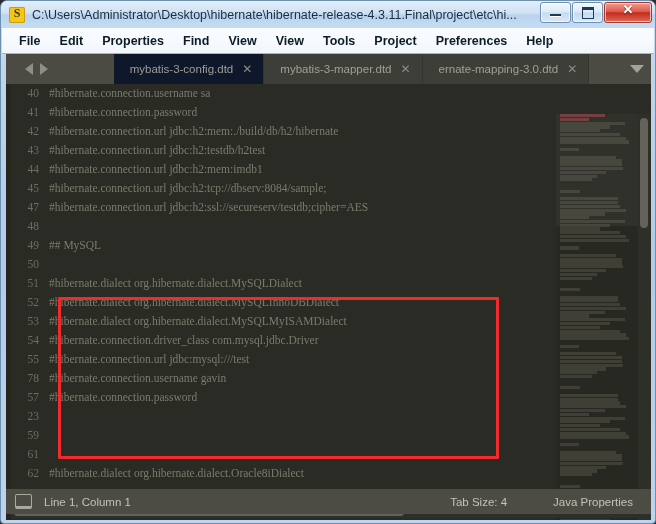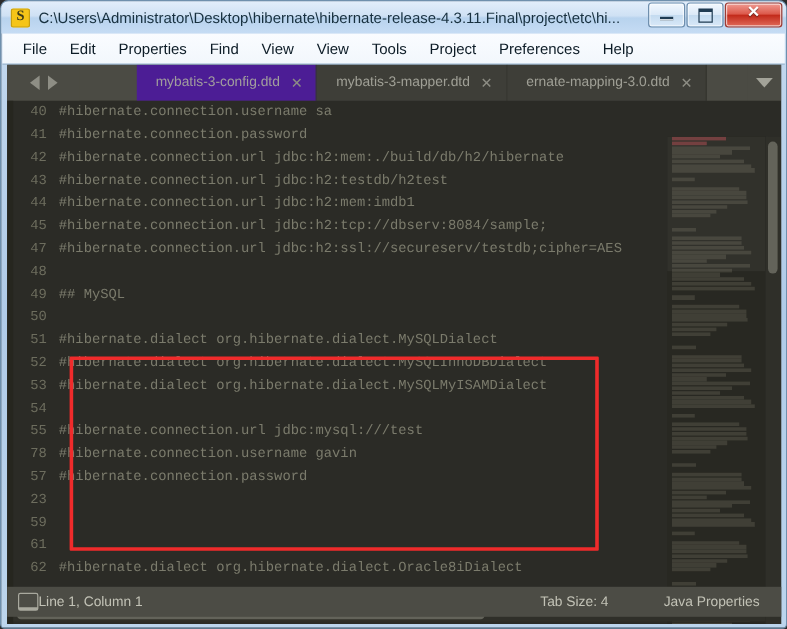--- a/index.html
+++ b/index.html
@@ -68,21 +68,21 @@
 
   
   #menubar{
     position:absolute;left:1px;top:27px;width:652px;height:26px;
     background:linear-gradient(to bottom,#fafcff 0%,#f2f7fc 100%);
     display:flex;align-items:center;padding-left:8px;box-sizing:border-box;
     border-bottom:1px solid #9fb8cf;
   }
   .menu-item{
     font-size:12.5px;color:#0d1c27;padding:3px 9px;margin-right:1px;
-    white-space:nowrap;border-radius:2px;cursor:default;
+    white-space:nowrap;border-radius:2px;cursor:default;font-weight:bold;
   }
 
   
   #editor-shell{
     position:absolute;left:5px;top:53px;width:645px;height:466px;
     background:#2b2b26;overflow:hidden;
   }
 
   
   #tabbar{
@@ -101,21 +101,21 @@
     padding:0 11px 0 16px;background:#3e3e38;color:#a8a89e;font-size:11.5px;
     font-family:"Liberation Sans",sans-serif;white-space:nowrap;
     border-right:1px solid #35352f;
     flex:0 0 auto;
   }
   .tab .tab-label{opacity:.92;}
   .tab .tab-close{
     margin-left:9px;font-size:12px;color:#8d8d84;line-height:1;
   }
   .tab.truncated{padding-right:0;overflow:hidden;max-width:56px;margin-top:33px;}
-  .tab.active{background:#4c1d95;}
+  .tab.active{background:#0f172a;}
   #tabbar-spacer{flex:1 1 auto;background:#4b4b44;}
   #tab-menu{
     width:28px;flex:0 0 auto;display:flex;align-items:center;justify-content:center;
     background:#4b4b44;
   }
   #tab-menu .caret{
     width:0;height:0;border-left:7px solid transparent;border-right:7px solid transparent;
     border-top:8px solid #a3a399;
   }
 
@@ -125,21 +125,21 @@
     background:#2b2b26;
   }
   #gutter-rule{
     position:absolute;left:0;top:0;width:5px;height:100%;background:#26261f;
   }
   #code-scroll{
     position:absolute;left:5px;top:0;right:95px;top:0;bottom:0;overflow:hidden;
   }
   .code-line{
     display:flex;align-items:flex-end;height:19px;line-height:19px;
-    font-family:Liberation Mono, monospace;font-size:11.5px;
+    font-family:Liberation Serif, serif;font-size:11.5px;
   }
   .ln{
     width:38px;flex:0 0 auto;text-align:right;padding-right:10px;box-sizing:border-box;
     color:#6d6d5e;
   }
   .src{white-space:pre;color:#7a7a6d;}
   .src.comment{color:#7b7b6c;}
 
   
   #redbox{
@@ -185,21 +185,21 @@
   
   #statusbar{
     position:absolute;left:5px;bottom:9px;width:645px;height:25px;
     background:#4c4c45;display:flex;align-items:center;
     font-size:11.5px;color:#c2c2b6;
   }
   #sb-icon{
     margin-left:9px;width:15px;height:11px;border:1.5px solid #a9a99e;
     border-radius:2px;border-bottom-width:3px;flex:0 0 auto;
   }
-  #sb-pos{margin-left:0;}
+  #sb-pos{margin-left:12px;}
   #sb-right{margin-left:auto;display:flex;align-items:center;}
   #sb-tab{margin-right:46px;}
   #sb-syntax{margin-right:18px;}
 </style>
 </head>
 <body>
 
 <div id="window">
 
   <div id="titlebar">
@@ -308,20 +308,21 @@
           <div class="code-line">
             <span class="ln">52</span>
             <span class="src comment">#hibernate.dialect org.hibernate.dialect.MySQLInnoDBDialect</span>
           </div>
           <div class="code-line">
             <span class="ln">53</span>
             <span class="src comment">#hibernate.dialect org.hibernate.dialect.MySQLMyISAMDialect</span>
           </div>
           <div class="code-line">
             <span class="ln">54</span>
+            <span class="src comment">#hibernate.connection.driver_class com.mysql.jdbc.Driver</span>
           </div>
           <div class="code-line">
             <span class="ln">55</span>
             <span class="src comment">#hibernate.connection.url jdbc:mysql:///test</span>
           </div>
           <div class="code-line">
             <span class="ln">78</span>
             <span class="src comment">#hibernate.connection.username gavin</span>
           </div>
           <div class="code-line">

